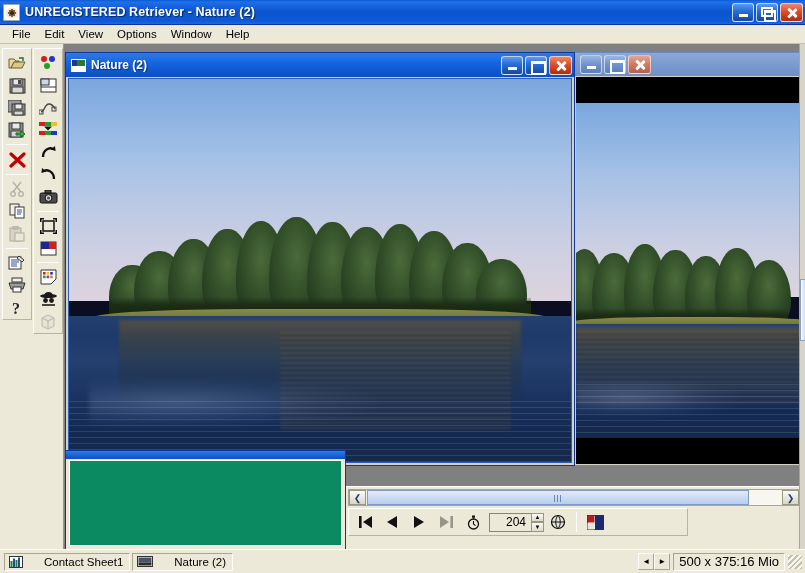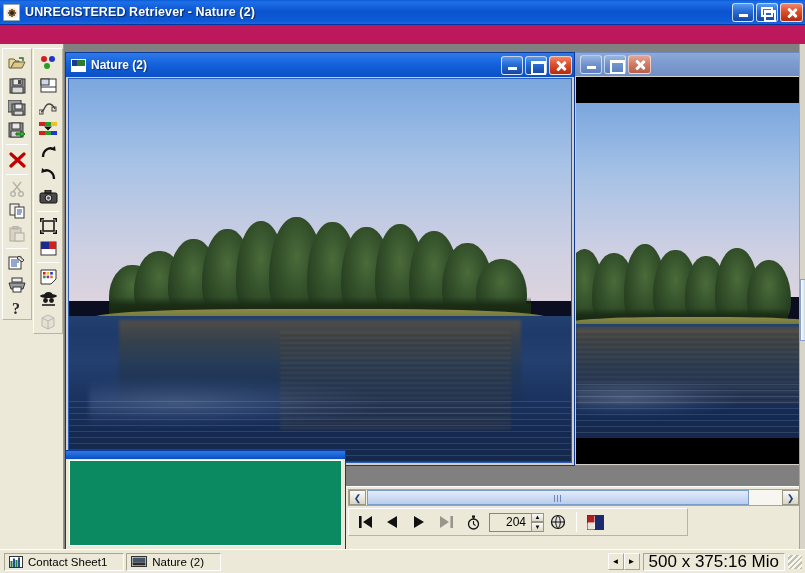--- a/index.html
+++ b/index.html
@@ -2,21 +2,21 @@
 <html><head>
 <meta charset="utf-8">
 <style>
   * { box-sizing: border-box; margin:0; padding:0; }
   html,body {
     width:805px; height:573px; overflow:hidden;
     font-family:"Liberation Sans", sans-serif;
     font-size:11px;
     background:#d4d0c8;
   }
-  #app { position:relative; width:805px; height:573px; background:#be185d; }
+  #app { position:relative; width:805px; height:573px; background:#d946ef; }
 
   
   .titlebar{
     position:absolute; left:0; top:0; width:805px; height:25px;
     background:linear-gradient(180deg,#0a5ad6 0%,#1f6fe8 8%,#0b54cf 48%,#0d5ad8 88%,#1c6ae0 100%);
     display:flex; align-items:center; padding:0 2px 0 3px;
     border-bottom:1px solid #04349c;
   }
   .tb-icon{
     width:17px;height:17px;flex:0 0 auto;margin-right:5px;
@@ -173,27 +173,27 @@
   .vscroll .vthumb{position:absolute;left:0;top:235px;width:6px;height:62px;
      background:linear-gradient(90deg,#fff,#cfd9ea);border:1px solid #8aa0c4;}
 
   
   .status{position:absolute;left:0;top:549px;width:805px;height:24px;background:#ece9d8;
      border-top:1px solid #fff;display:flex;align-items:center;padding:0 2px;}
   .spane{height:18px;border:1px solid #a9a593;border-right-color:#fff;border-bottom-color:#fff;
      display:flex;align-items:center;padding:0 5px;background:#ece9d8;font-size:11.5px;}
   .spane.ready{width:138px;}
   .stab{height:18px;border:1px solid #a9a593;border-right-color:#fff;border-bottom-color:#fff;
-     display:flex;align-items:center;gap:5px;padding:0 16px 0 4px;margin-left:2px;cursor:pointer;font-size:11.5px;}
+     display:flex;align-items:center;gap:21px;padding:0 6px 0 4px;margin-left:2px;cursor:pointer;font-size:11.5px;}
   .sp-flex{flex:1 1 auto;}
   .arrowbtn{width:16px;height:17px;background:#ece9d8;border:1px solid #a9a593;
      border-top-color:#fff;border-left-color:#fff;display:flex;align-items:center;justify-content:center;
      font-size:8px;cursor:pointer;}
   .dims{height:18px;border:1px solid #a9a593;border-right-color:#fff;border-bottom-color:#fff;
-     display:flex;align-items:center;padding:0 5px;margin-left:3px;font-size:17px;}
+     display:flex;align-items:center;padding:0 5px;margin-left:3px;font-size:13px;}
   .grip{width:14px;height:14px;margin-left:3px;margin-right:1px;
      background:repeating-linear-gradient(135deg,#fff 0 2px,#a9a593 2px 4px);opacity:.6;}
 </style>
 </head>
 <body>
 
 <div id="app">
 
   <div class="titlebar">
     <div class="tb-icon"></div>
@@ -204,20 +204,28 @@
         </div>
       <div class="wbtn restore">
           <span class="g"></span>
         </div>
       <div class="wbtn close">
           <span class="g"></span>
         </div>
     </div>
   </div>
 
+  <div class="menubar">
+    <div class="mi">File</div>
+    <div class="mi">Edit</div>
+    <div class="mi">View</div>
+    <div class="mi">Options</div>
+    <div class="mi">Window</div>
+    <div class="mi">Help</div>
+  </div>
 
   <div class="tbwrap">
 
     <div class="tcol c1">
       <div class="tbtn">
         <svg width="18" height="16" viewBox="0 0 18 16">
             <path d="M1 13V4h5l2 2h3v1H6L3 13z" fill="#e8d79a" stroke="#6b6040"></path>
             <path d="M3 13l3-6h11l-3 6z" fill="#dcc887" stroke="#6b6040"></path>
             <path d="M11 3l4 0 0 3" fill="none" stroke="#2d6b2d" stroke-width="1.4"></path>
           </svg>

